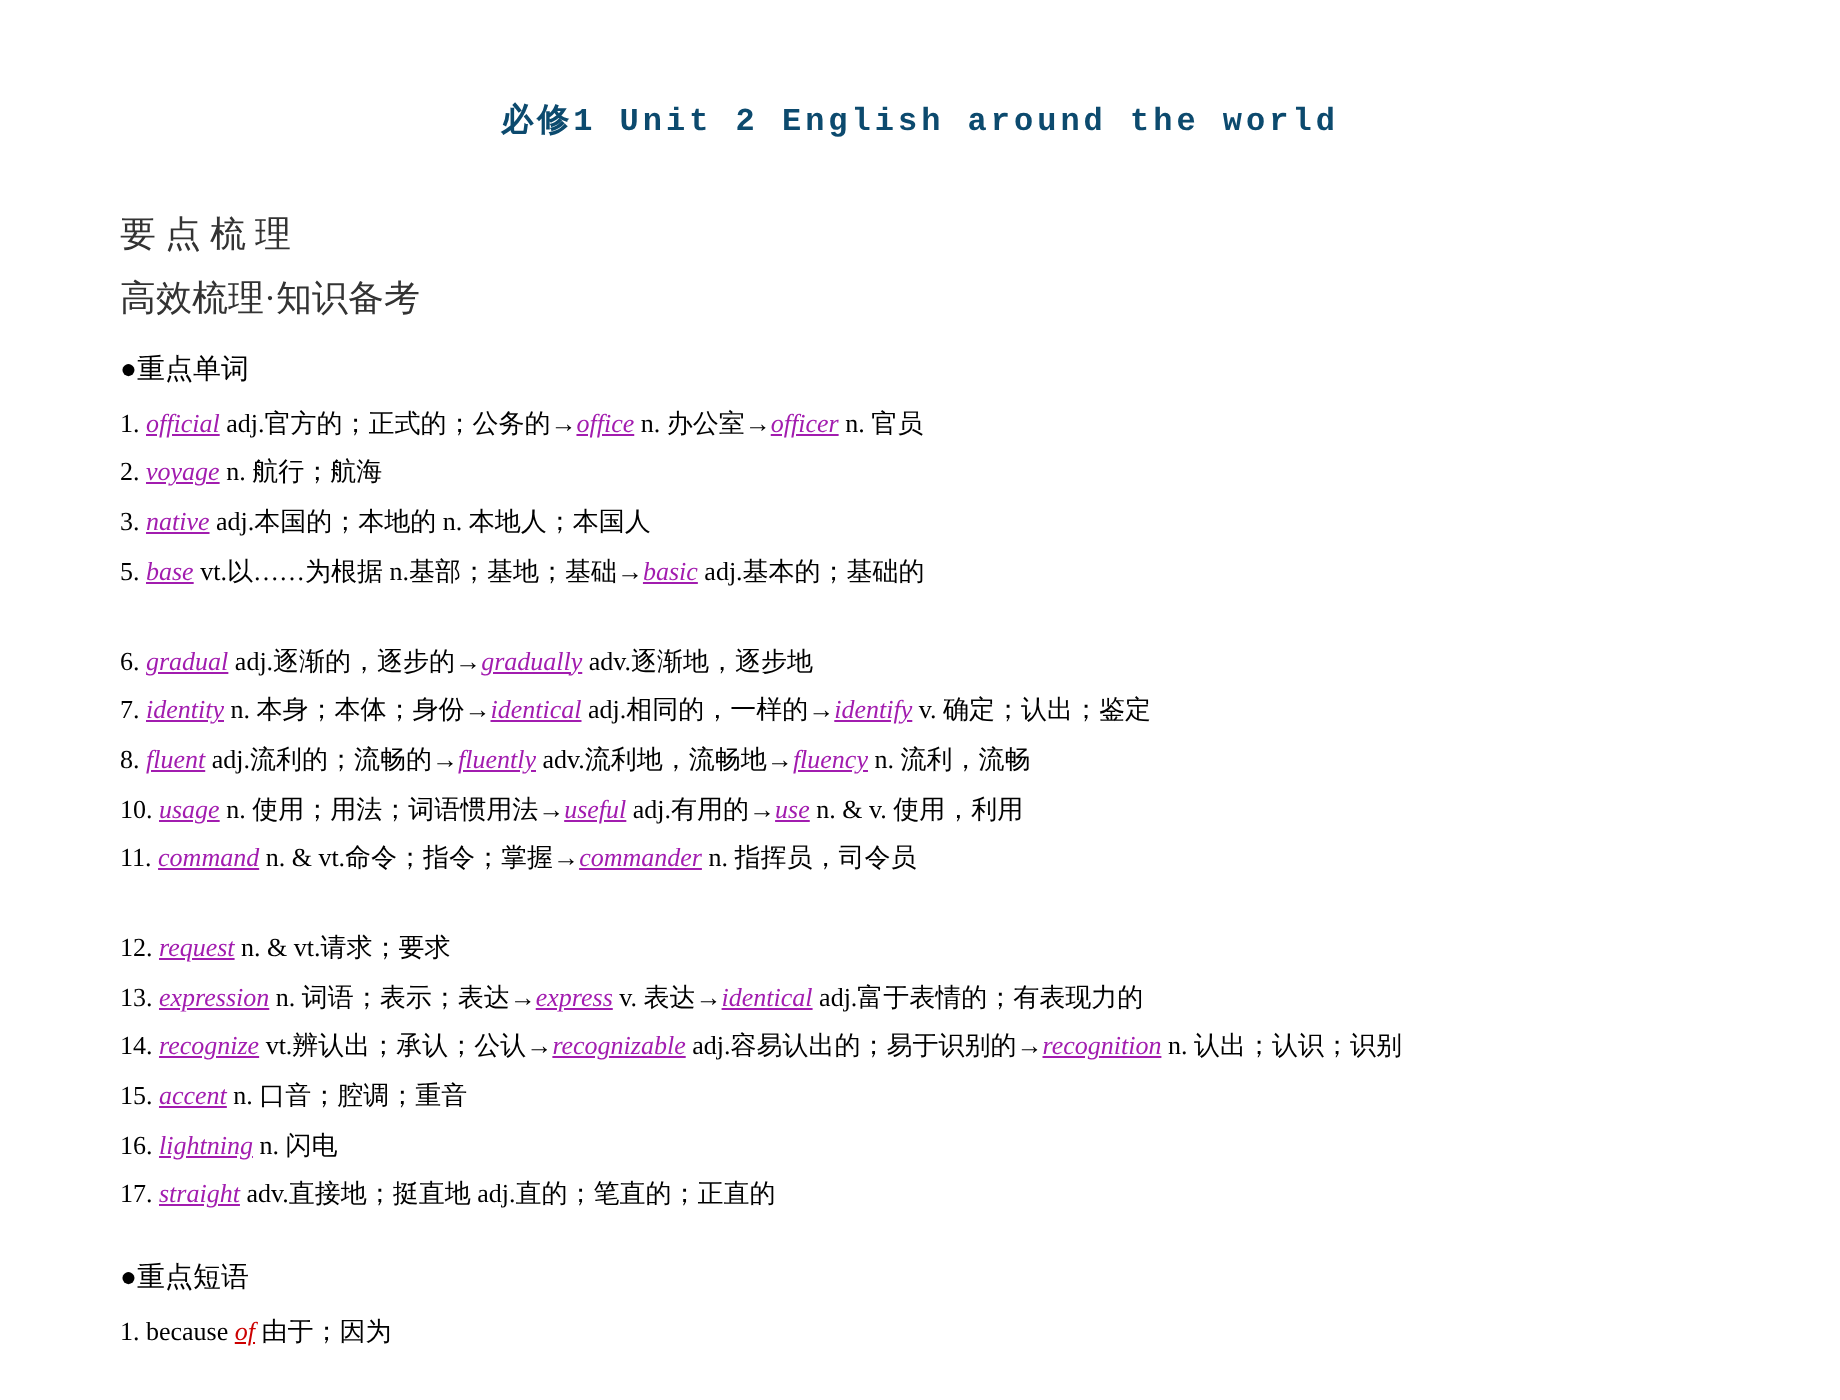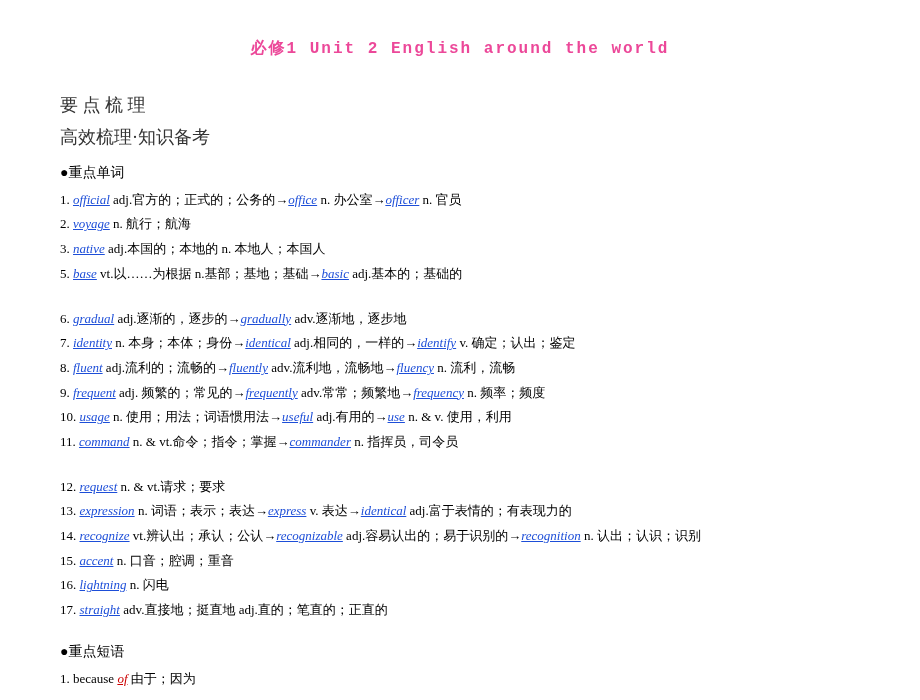--- a/index.html
+++ b/index.html
@@ -11,25 +11,25 @@
       width: 920px;
       min-height: 700px;
       background: #ffffff;
       font-family: "SimSun", "宋体", serif;
       font-size: 14px;
       color: #000000;
       padding: 20px 60px;
     }
     .page-title {
       text-align: center;
-      color: #ec4899;
+      color: #0c4a6e;
       font-size: 16px;
       font-weight: bold;
       letter-spacing: 2px;
-      margin-top: 18px;
+      margin-top: 30px;
       margin-bottom: 30px;
       font-family: "Courier New", monospace;
     }
     .section-header {
       font-size: 18px;
       color: #333;
       line-height: 1.8;
     }
     .section-title {
       font-size: 14px;
@@ -44,21 +44,21 @@
     }
     .vocab-list li {
       line-height: 1.9;
       font-size: 13px;
       color: #000;
     }
     .vocab-block {
       margin-bottom: 20px;
     }
     a, .underline-link {
-      color: #1d4ed8;
+      color: #a21caf;
       text-decoration: underline;
       font-style: italic;
     }
     .red-link {
       color: #cc0000;
       text-decoration: underline;
       font-style: italic;
     }
     .phrase-list {
       list-style: none;
@@ -104,23 +104,20 @@
     <li>
       <span>6. </span><a class="underline-link">gradual</a><span> adj.逐渐的，逐步的→</span><a class="underline-link">gradually</a><span> adv.逐渐地，逐步地</span>
     </li>
     <li>
       <span>7. </span><a class="underline-link">identity</a><span> n. 本身；本体；身份→</span><a class="underline-link">identical</a><span> adj.相同的，一样的→</span><a class="underline-link">identify</a><span> v. 确定；认出；鉴定</span>
     </li>
     <li>
       <span>8. </span><a class="underline-link">fluent</a><span> adj.流利的；流畅的→</span><a class="underline-link">fluently</a><span> adv.流利地，流畅地→</span><a class="underline-link">fluency</a><span> n. 流利，流畅</span>
     </li>
     <li>
-      <span>9. </span><a class="underline-link">frequent</a><span> adj. 频繁的；常见的→</span><a class="underline-link">frequently</a><span> adv.常常；频繁地→</span><a class="underline-link">frequency</a><span> n. 频率；频度</span>
-    </li>
-    <li>
       <span>10. </span><a class="underline-link">usage</a><span> n. 使用；用法；词语惯用法→</span><a class="underline-link">useful</a><span> adj.有用的→</span><a class="underline-link">use</a><span> n. &amp; v. 使用，利用</span>
     </li>
     <li>
       <span>11. </span><a class="underline-link">command</a><span> n. &amp; vt.命令；指令；掌握→</span><a class="underline-link">commander</a><span> n. 指挥员，司令员</span>
     </li>
   </ul>
 </div>
 
 <div class="vocab-block" style="margin-top:10px;">
   <ul class="vocab-list">

